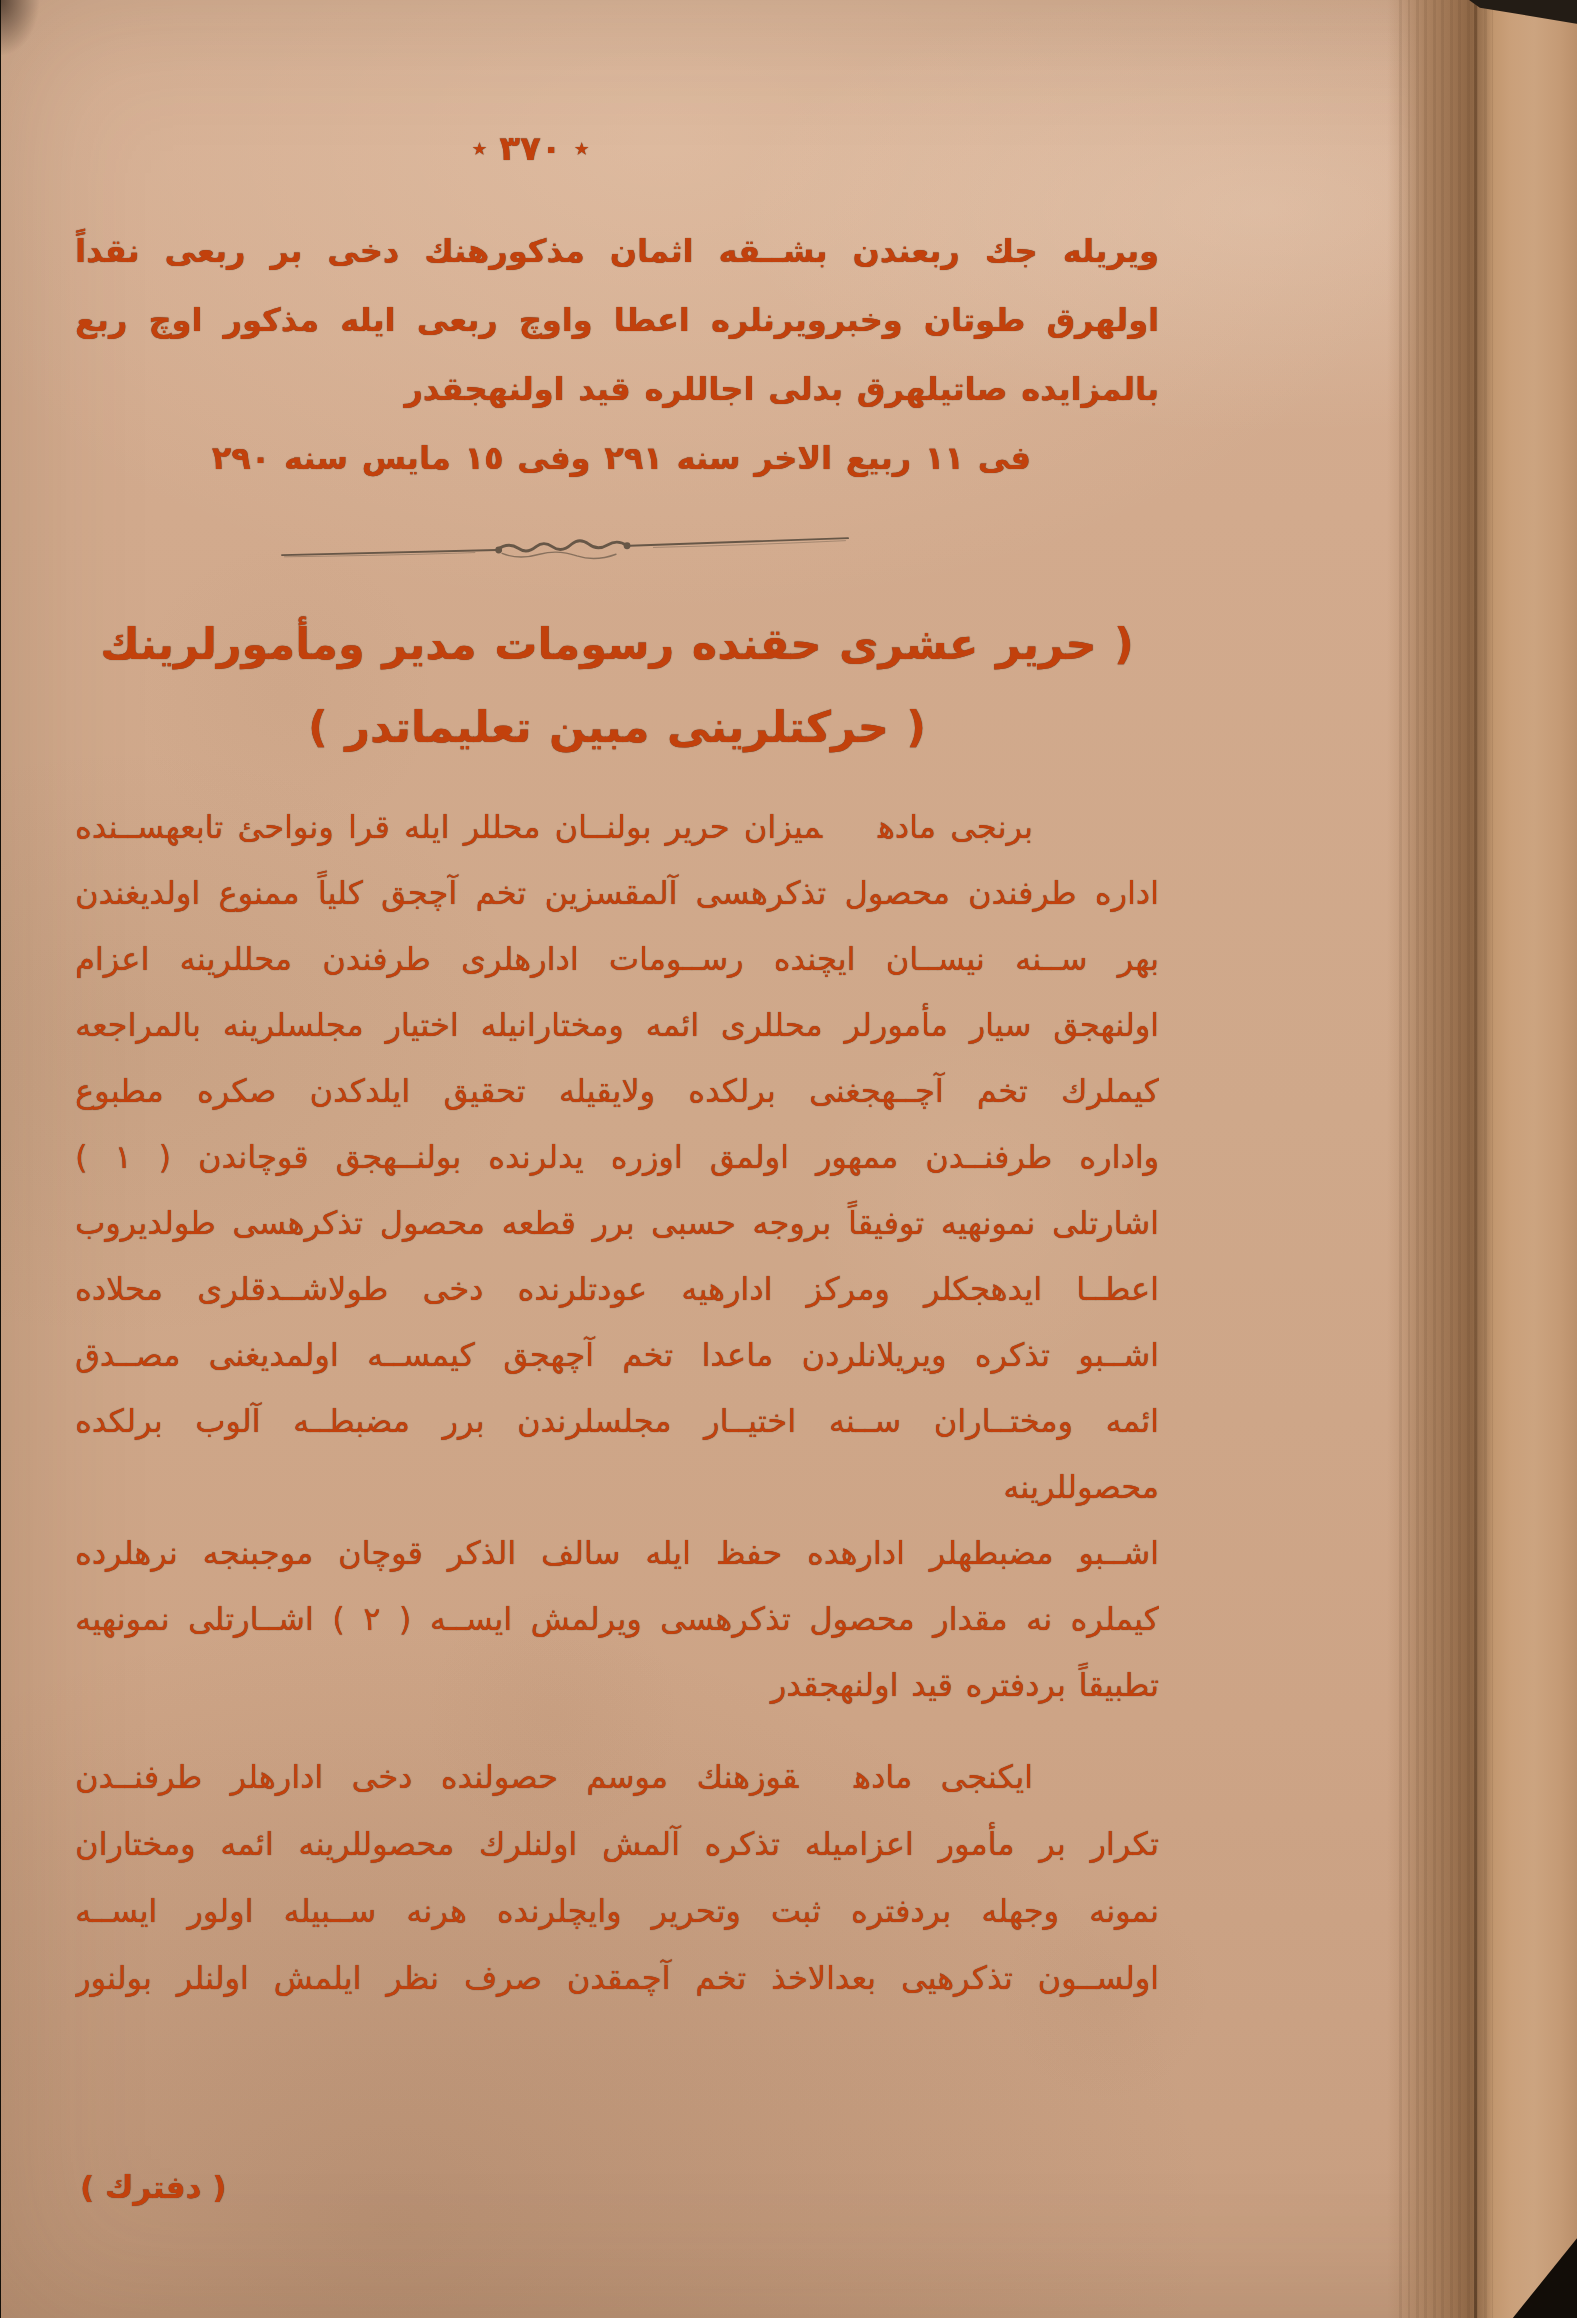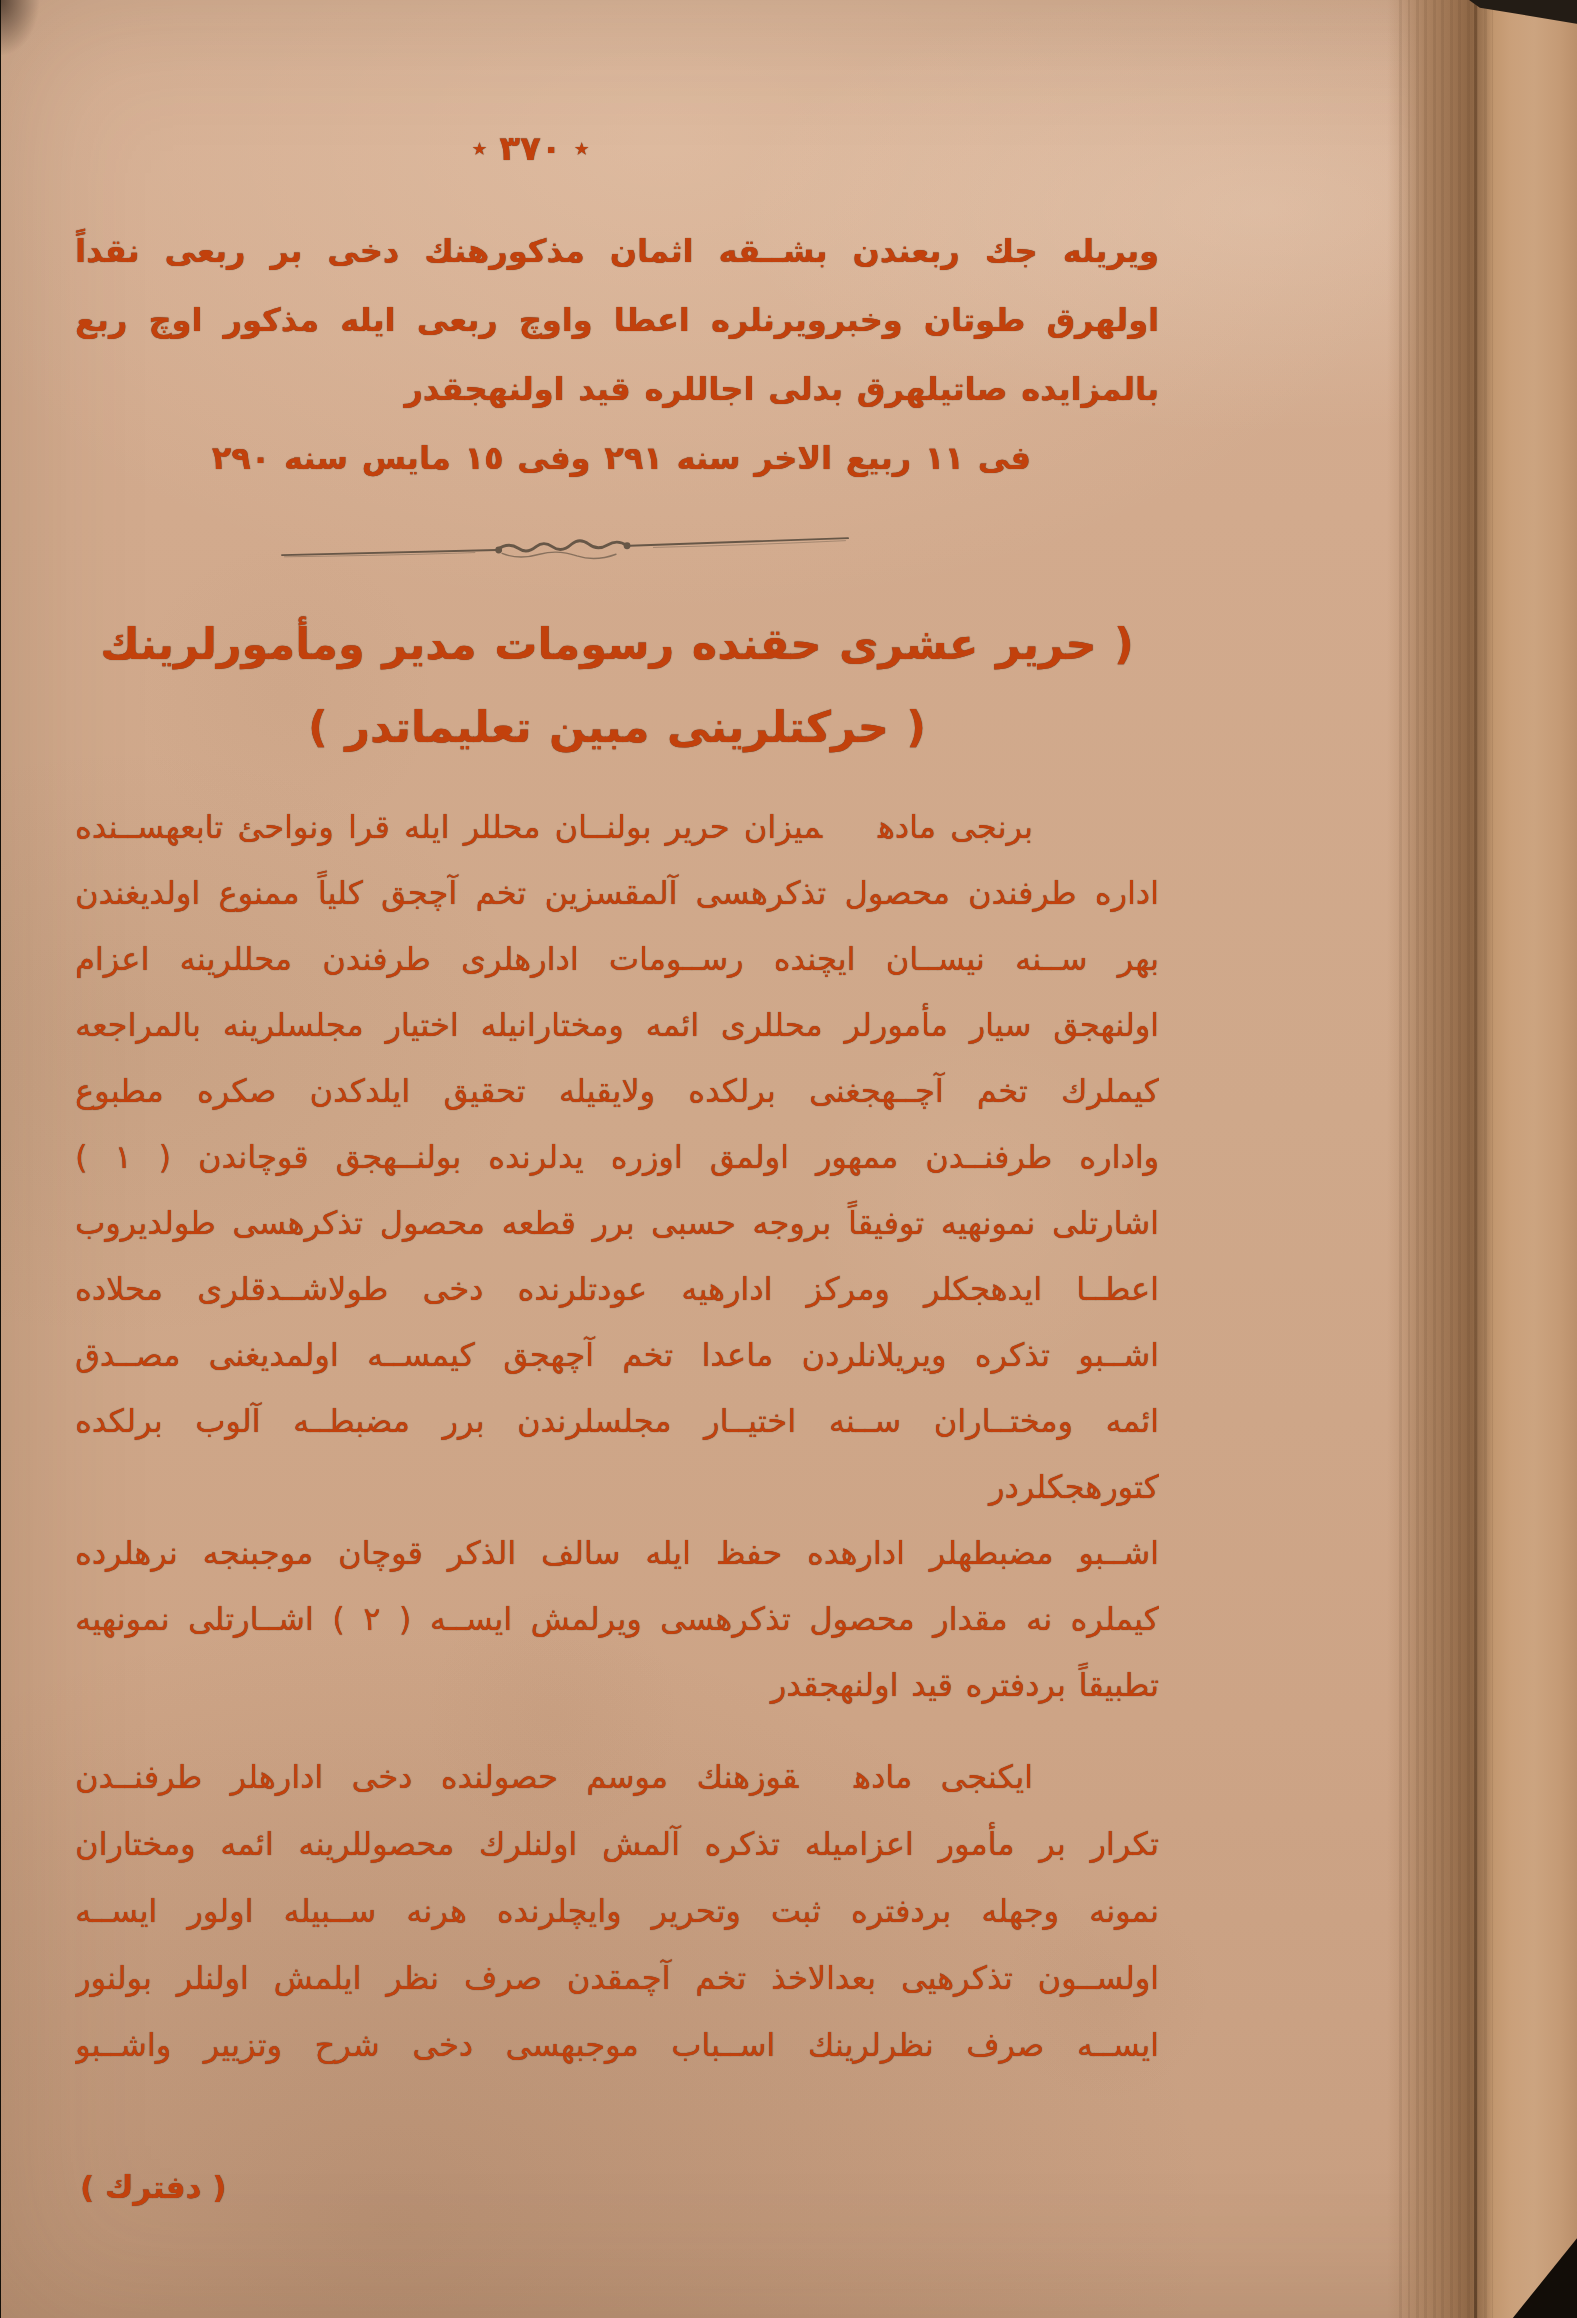--- a/index.html
+++ b/index.html
@@ -129,34 +129,33 @@
   </div>
   <div class="line">اداره طرفندن محصول تذكرهسى آلمقسزين تخم آچجق كلياً ممنوع اولديغندن</div>
   <div class="line">بهر ســنه نيســان ايچنده رســومات ادارهلرى طرفندن محللرينه اعزام</div>
   <div class="line">اولنهجق سيار مأمورلر محللرى ائمه ومختارانيله اختيار مجلسلرينه بالمراجعه</div>
   <div class="line">كيملرك تخم آچــهجغنى برلكده ولايقيله تحقيق ايلدكدن صكره مطبوع</div>
   <div class="line">واداره طرفنــدن ممهور اولمق اوزره يدلرنده بولنــهجق قوچاندن ( ١ )</div>
   <div class="line">اشارتلى نمونهيه توفيقاً بروجه حسبى برر قطعه محصول تذكرهسى طولديروب</div>
   <div class="line">اعطــا ايدهجكلر ومركز ادارهيه عودتلرنده دخى طولاشــدقلرى محلاده</div>
   <div class="line">اشــبو تذكره ويريلانلردن ماعدا تخم آچهجق كيمســه اولمديغنى مصــدق</div>
   <div class="line">ائمه ومختــاران ســنه اختيــار مجلسلرندن برر مضبطــه آلوب برلكده</div>
-  <div class="line endline">كتورهجكلردر</div>
+  <div class="line endline">محصوللرينه</div>
   <div class="line">اشــبو مضبطهلر ادارهده حفظ ايله سالف الذكر قوچان موجبنجه نرهلرده</div>
   <div class="line">كيملره نه مقدار محصول تذكرهسى ويرلمش ايســه ( ٢ ) اشــارتلى نمونهيه</div>
   <div class="line endline">تطبيقاً بردفتره قيد اولنهجقدر</div>
 </div>
 
 <div class="block ink" style="top:1744px;">
   <div class="line first" style="line-height:67px;height:67px;">
     <span class="madde">ايكنجى ماده</span><span>قوزهنك موسم حصولنده دخى ادارهلر طرفنــدن محللرينه</span>
   </div>
   <div class="line" style="line-height:67px;height:67px;">تكرار بر مأمور اعزاميله تذكره آلمش اولنلرك محصوللرينه ائمه ومختاران</div>
   <div class="line" style="line-height:67px;height:67px;">نمونه وجهله بردفتره ثبت وتحرير وايچلرنده هرنه ســبيله اولور ايســه</div>
   <div class="line" style="line-height:67px;height:67px;">اولســون تذكرهيى بعدالاخذ تخم آچمقدن صرف نظر ايلمش اولنلر بولنور</div>
-  <div class="line" style="line-height:67px;height:67px;">ايســه صرف نظرلرينك اســباب موجبهسى دخى شرح وتزيير واشــبو</div>
 </div>
 
 <div class="catchword ink">( دفترك )</div>
 
 <div class="gutter"></div>
 <div class="gutter-streaks"></div>
 <div class="edge-line"></div>
 <div class="corner-tr"></div>
 <div class="corner-br"></div>
 <div class="corner-tl"></div>

